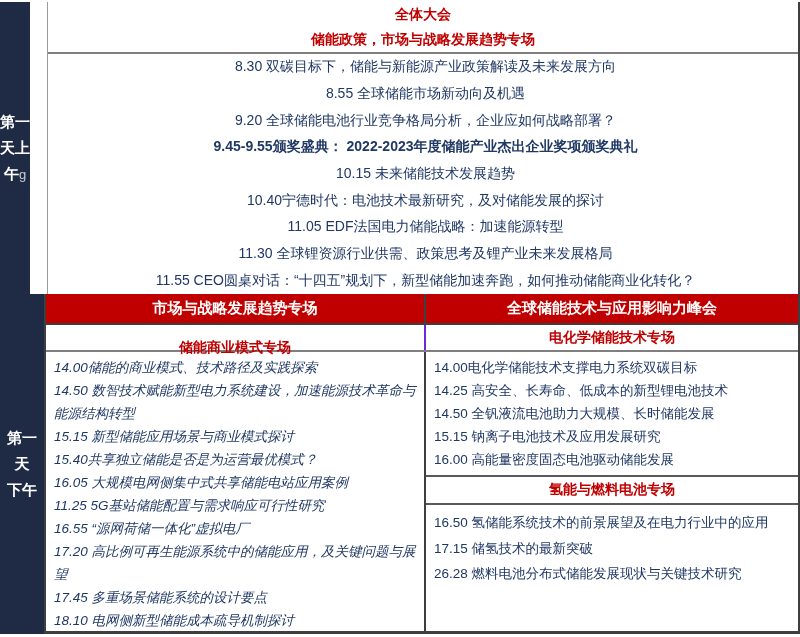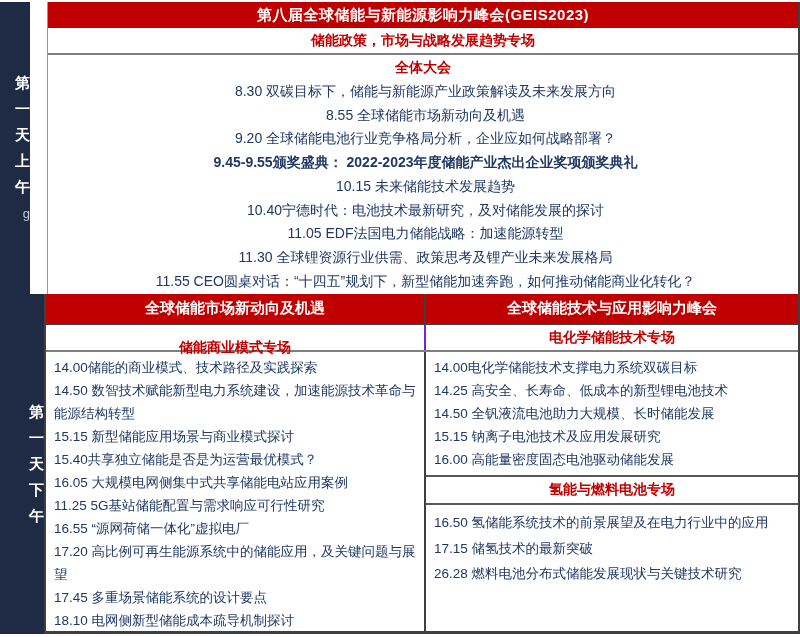--- a/index.html
+++ b/index.html
@@ -10,22 +10,22 @@
   }
   .band { display:flex; }
   .band-morning { height:292px; }
   .band-afternoon { height:340px; }
 
   
   .side { background:#1F2A44; display:flex; align-items:center; justify-content:center; }
   .side-m { width:30px; }
   .side-a { width:44px; }
   .side-label {
-    color:#ffffff; font-weight:bold; font-size:15px; text-align:right;
-    white-space:pre-line; line-height:26px; width:100%;margin-left:15px;
+    color:#ffffff; font-weight:bold; font-size:15px; text-align:center;
+    white-space:pre-line; line-height:26px; width:100%;
   }
   .stray { color:#c9cdd4; font-weight:normal; font-size:13px; }
 
   .gutter { width:17px; background:#ffffff; }
 
   
   .m-table {
     flex:1; display:flex; flex-direction:column;
     border-left:1px solid #9a9a9a; border-right:2px solid #3f3f3f; box-sizing:border-box;
   }
@@ -61,21 +61,21 @@
   .a-subheaders { display:flex; height:25px; border-bottom:2px solid #7f7f7f; }
   .as-cell {
     color:#C00000; font-weight:bold; font-size:14px; background:#ffffff;
     display:flex; align-items:center; justify-content:center; box-sizing:border-box;
   }
   .as-left { width:378px;margin-top:20px; }
   .as-right { flex:1; border-left:2px solid #6d28d9; }
   .a-body { flex:1; display:flex; min-height:0; }
   .a-col-left {
     width:378px; box-sizing:border-box; padding:4px 4px 0 8px;
-    color:#1F3864; font-size:13.5px; line-height:23px;
+    color:#1F3864; font-size:13.5px; line-height:23px;font-style:italic;
   }
   .a-col-right {
     flex:1; border-left:2px solid #3f3f3f; display:flex; flex-direction:column;
     color:#1F3864; font-size:13.5px; box-sizing:border-box;
   }
   .r-part1 { padding:4px 4px 0 8px; line-height:23px; }
   .h2-row {
     margin-top:4px; height:26px; border-top:2px solid #595959; border-bottom:2px solid #595959;
     display:flex; align-items:center; justify-content:center;
     color:#C00000; font-weight:bold; font-size:14px;
@@ -88,25 +88,22 @@
 <div class="page">
 
   <div class="band band-morning">
     <div class="side side-m">
       <div class="side-label"><span>第一
 天上
 午</span><span class="stray">g</span></div>
     </div>
     <div class="gutter"></div>
     <div class="m-table">
-      <div class="title-bar">
-        <span>第八届全球储能与新能源影响力峰会(GEIS2023)</span>
-      </div>
+      <div class="row-center m-plenary">全体大会</div>
       <div class="row-center m-session">储能政策，市场与战略发展趋势专场</div>
-      <div class="row-center m-plenary">全体大会</div>
       <div class="m-items">
         <div class="item">8.30 双碳目标下，储能与新能源产业政策解读及未来发展方向</div>
         <div class="item">8.55 全球储能市场新动向及机遇</div>
         <div class="item">9.20 全球储能电池行业竞争格局分析，企业应如何战略部署？</div>
         <div class="item bold">9.45-9.55颁奖盛典： 2022-2023年度储能产业杰出企业奖项颁奖典礼</div>
         <div class="item">10.15 未来储能技术发展趋势</div>
         <div class="item">10.40宁德时代：电池技术最新研究，及对储能发展的探讨</div>
         <div class="item">11.05 EDF法国电力储能战略：加速能源转型</div>
         <div class="item">11.30 全球锂资源行业供需、政策思考及锂产业未来发展格局</div>
         <div class="item">11.55 CEO圆桌对话：“十四五”规划下，新型储能加速奔跑，如何推动储能商业化转化？</div>
@@ -115,21 +112,21 @@
   </div>
 
   <div class="band band-afternoon">
     <div class="side side-a">
       <div class="side-label">第一
 天
 下午</div>
     </div>
     <div class="a-table">
       <div class="a-headers">
-        <div class="ah-cell ah-left">全球储能市场新动向及机遇</div>
+        <div class="ah-cell ah-left">市场与战略发展趋势专场</div>
         <div class="ah-cell ah-right">全球储能技术与应用影响力峰会</div>
       </div>
       <div class="a-subheaders">
         <div class="as-cell as-left">储能商业模式专场</div>
         <div class="as-cell as-right">电化学储能技术专场</div>
       </div>
       <div class="a-body">
         <div class="a-col-left">
           <div class="item">14.00储能的商业模式、技术路径及实践探索</div>
           <div class="item">14.50 数智技术赋能新型电力系统建设，加速能源技术革命与能源结构转型</div>

